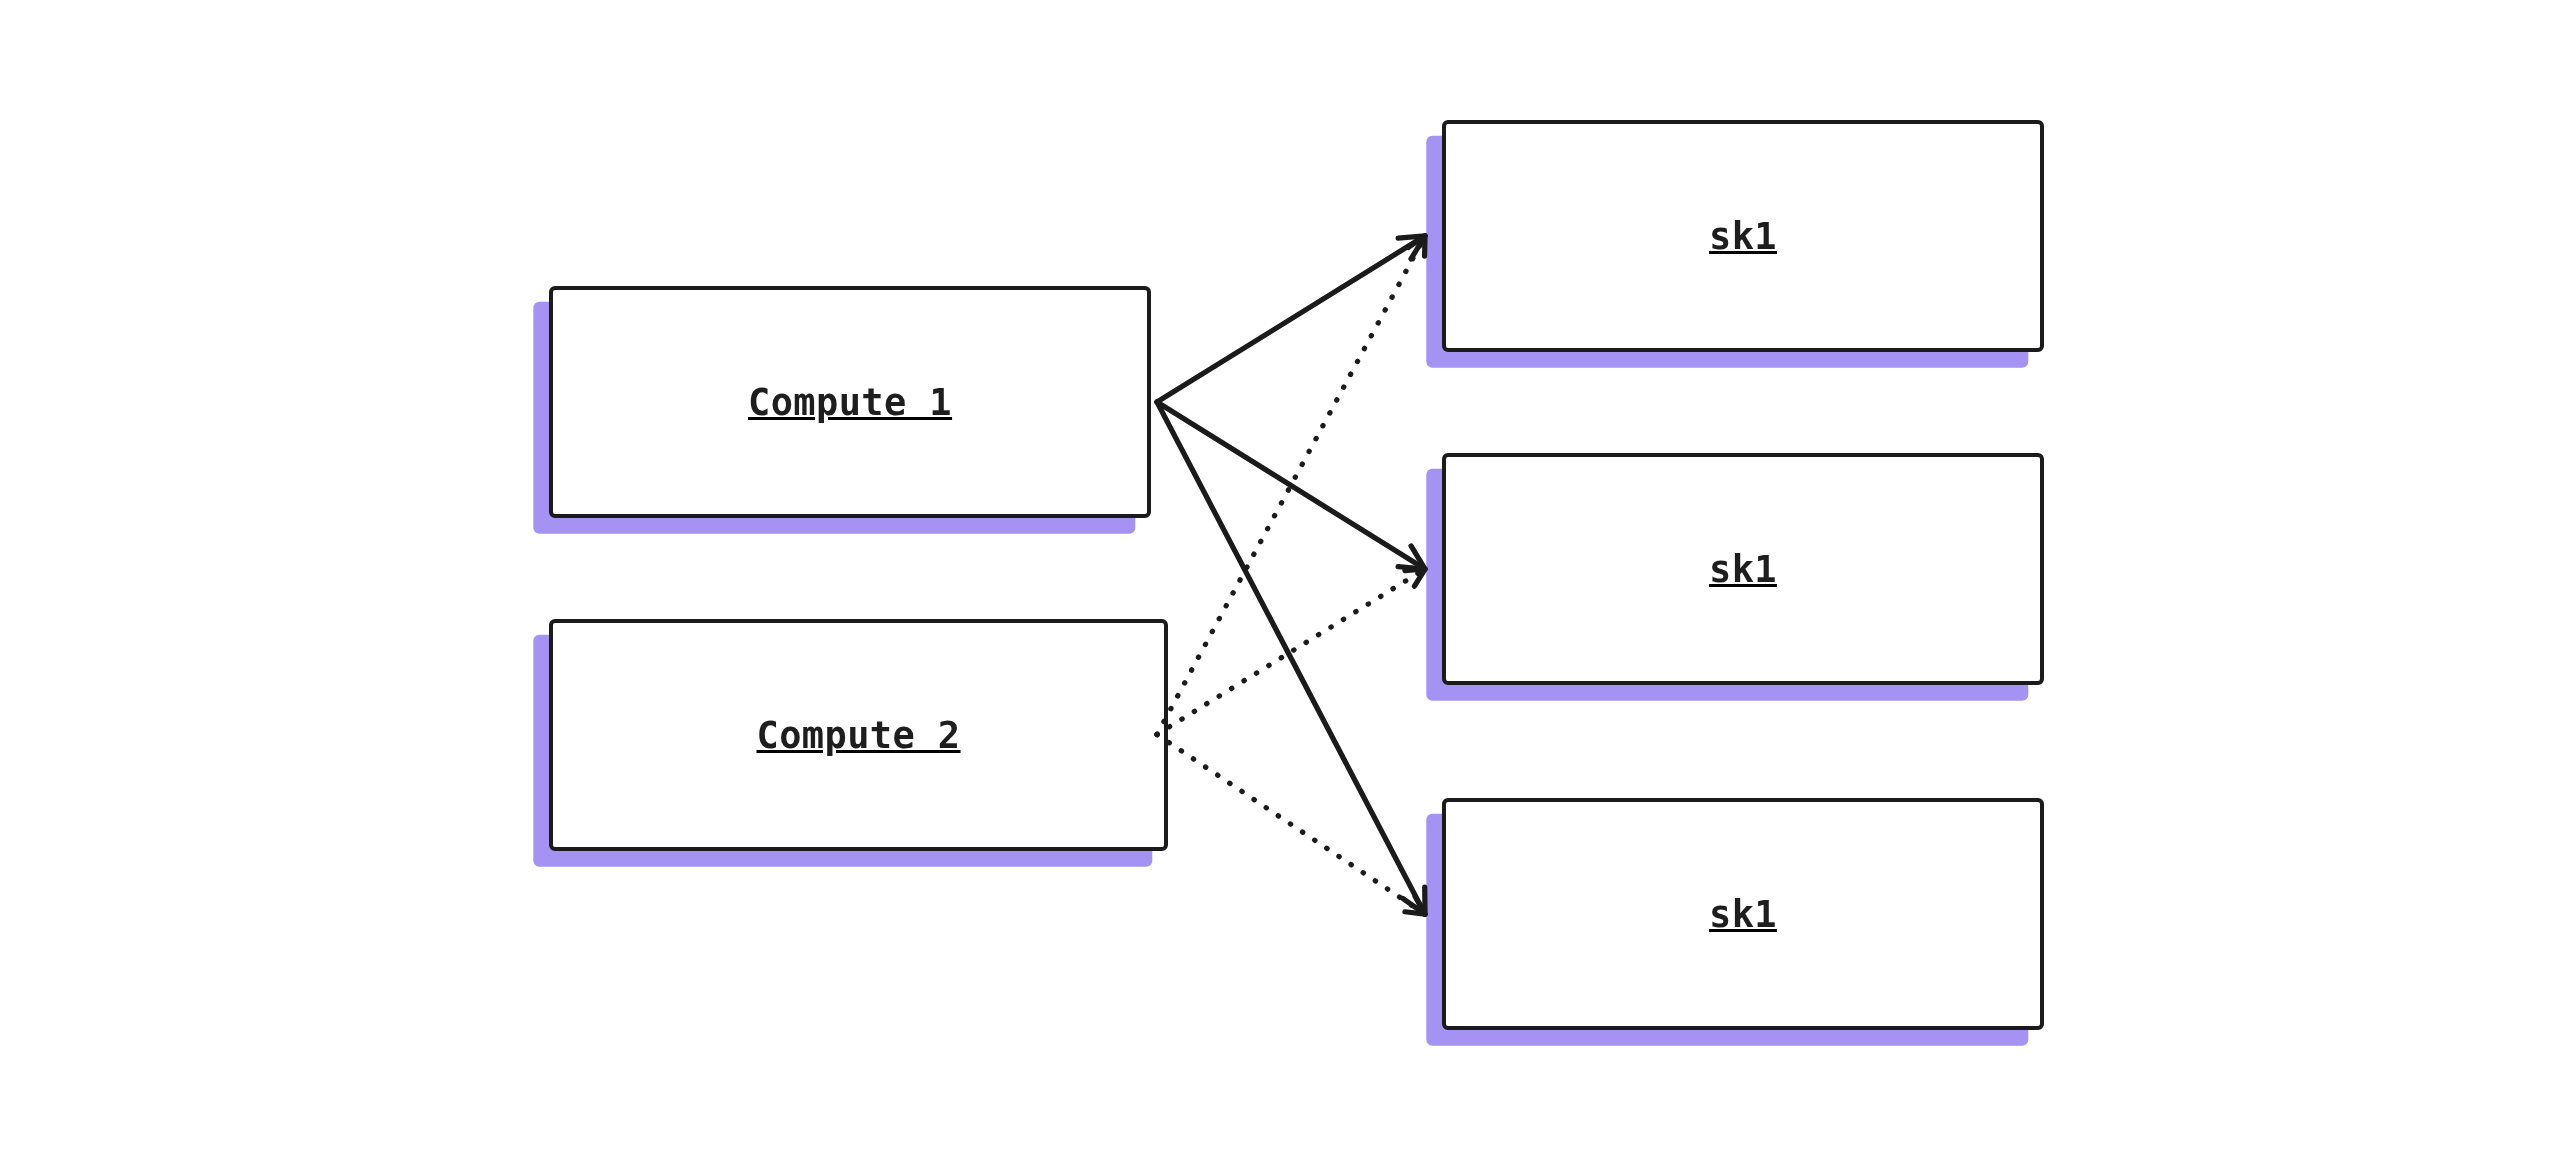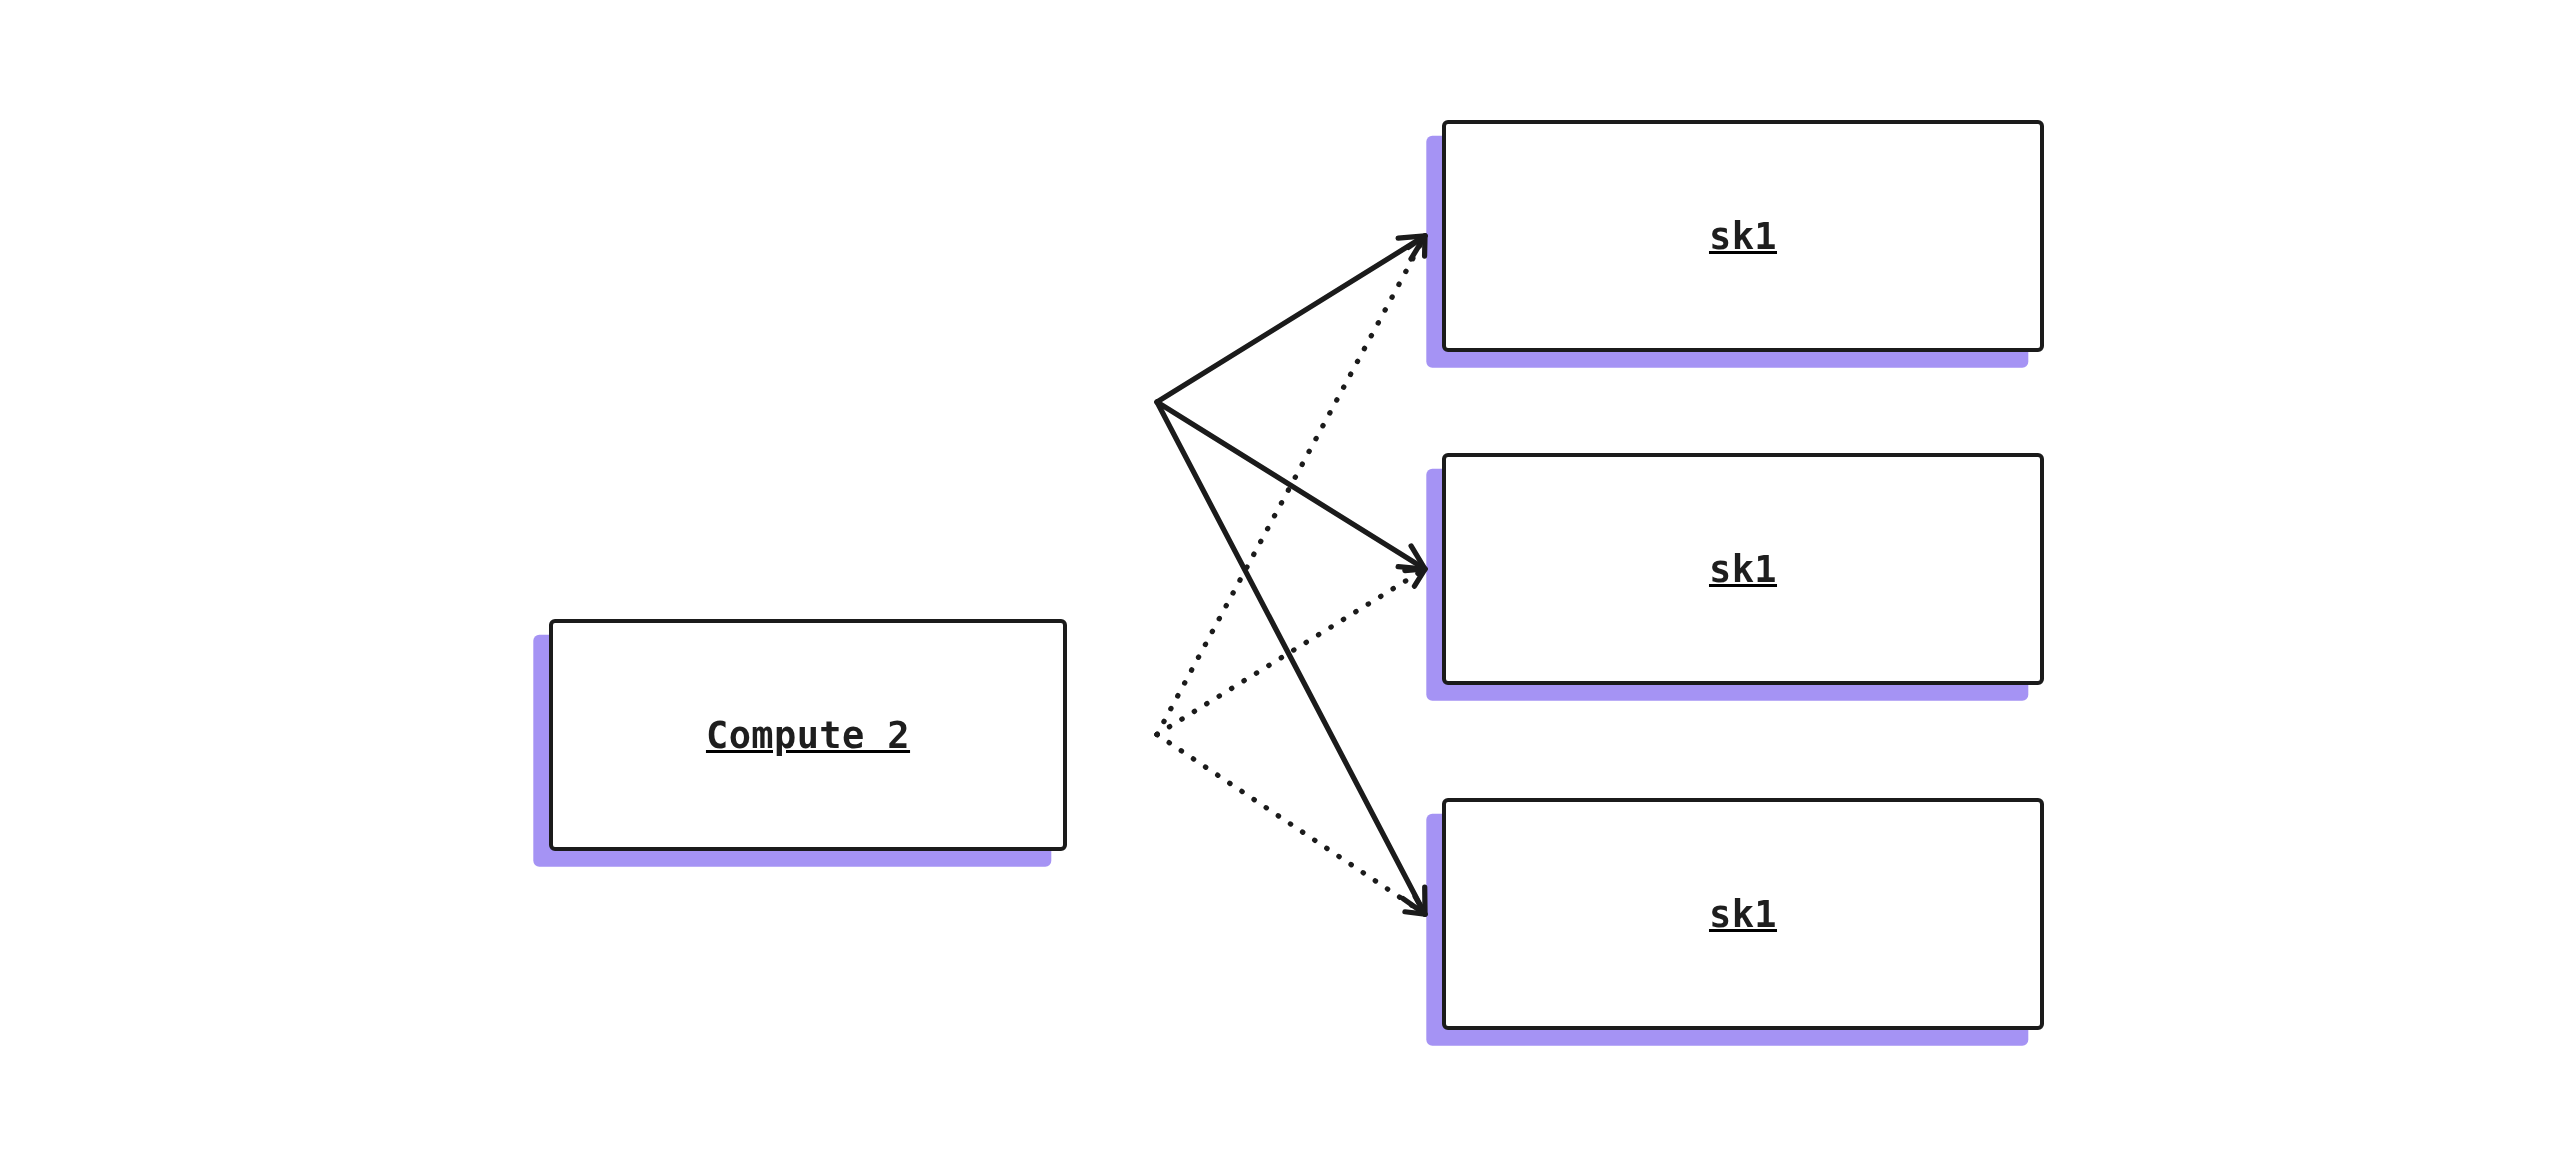--- a/index.html
+++ b/index.html
@@ -61,21 +61,24 @@
     fill: none;
     stroke-linecap: round;
     stroke-linejoin: round;
   }
 </style>
 </head>
 <body>
 
 <div id="diagram-canvas" style="width: 2576px; height: 1153px;">
   <div id="nodes-layer">
-      <div class="node" style="left: 549px; top: 619px; width: 518px; height: 232px;">
+      <div class="node" style="left: 549px; top: 286px; width: 602px; height: 232px;">
+        <span class="node-label">Compute 1</span>
+      </div>
+      <div class="node" style="left: 549px; top: 619px; width: 619px; height: 232px;">
         <span class="node-label">Compute 2</span>
       </div>
       <div class="node" style="left: 1442px; top: 120px; width: 602px; height: 232px;">
         <span class="node-label">sk1</span>
       </div>
       <div class="node" style="left: 1442px; top: 453px; width: 602px; height: 232px;">
         <span class="node-label">sk1</span>
       </div>
       <div class="node" style="left: 1442px; top: 798px; width: 602px; height: 232px;">
         <span class="node-label">sk1</span>

